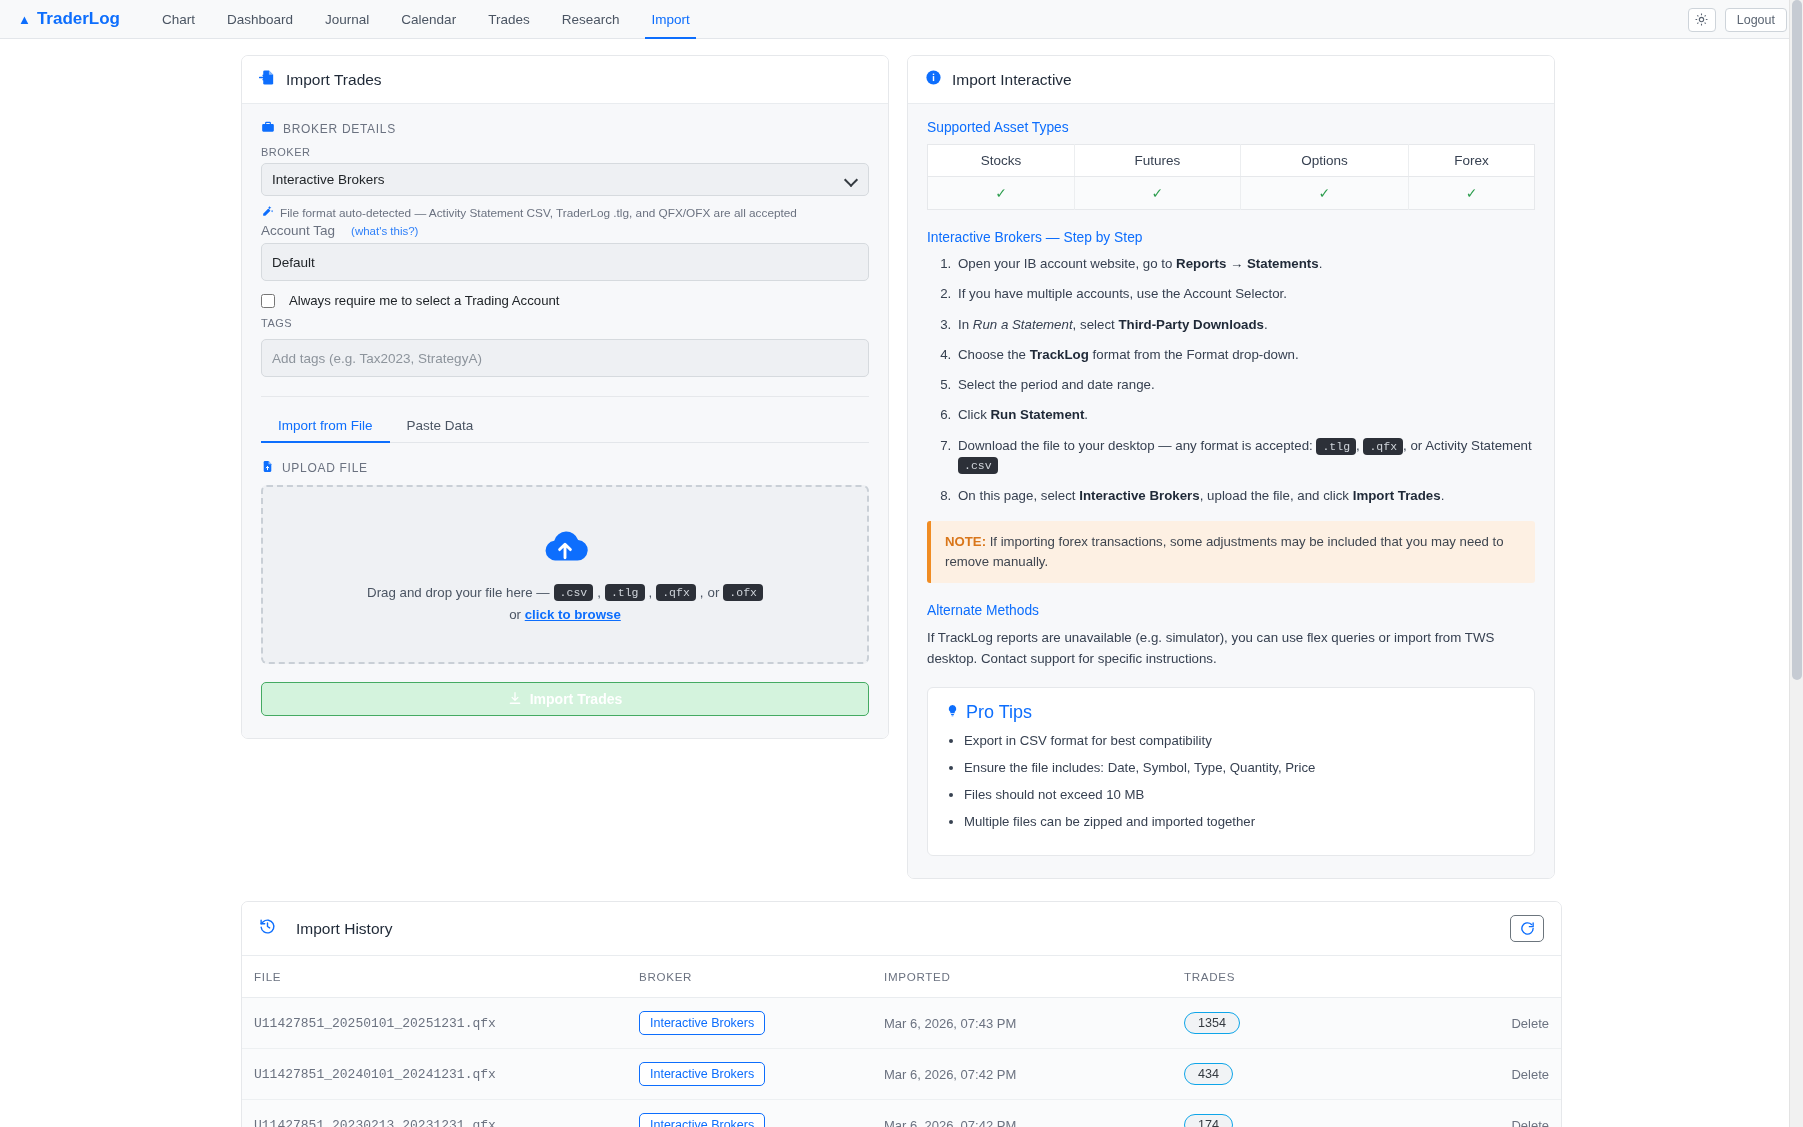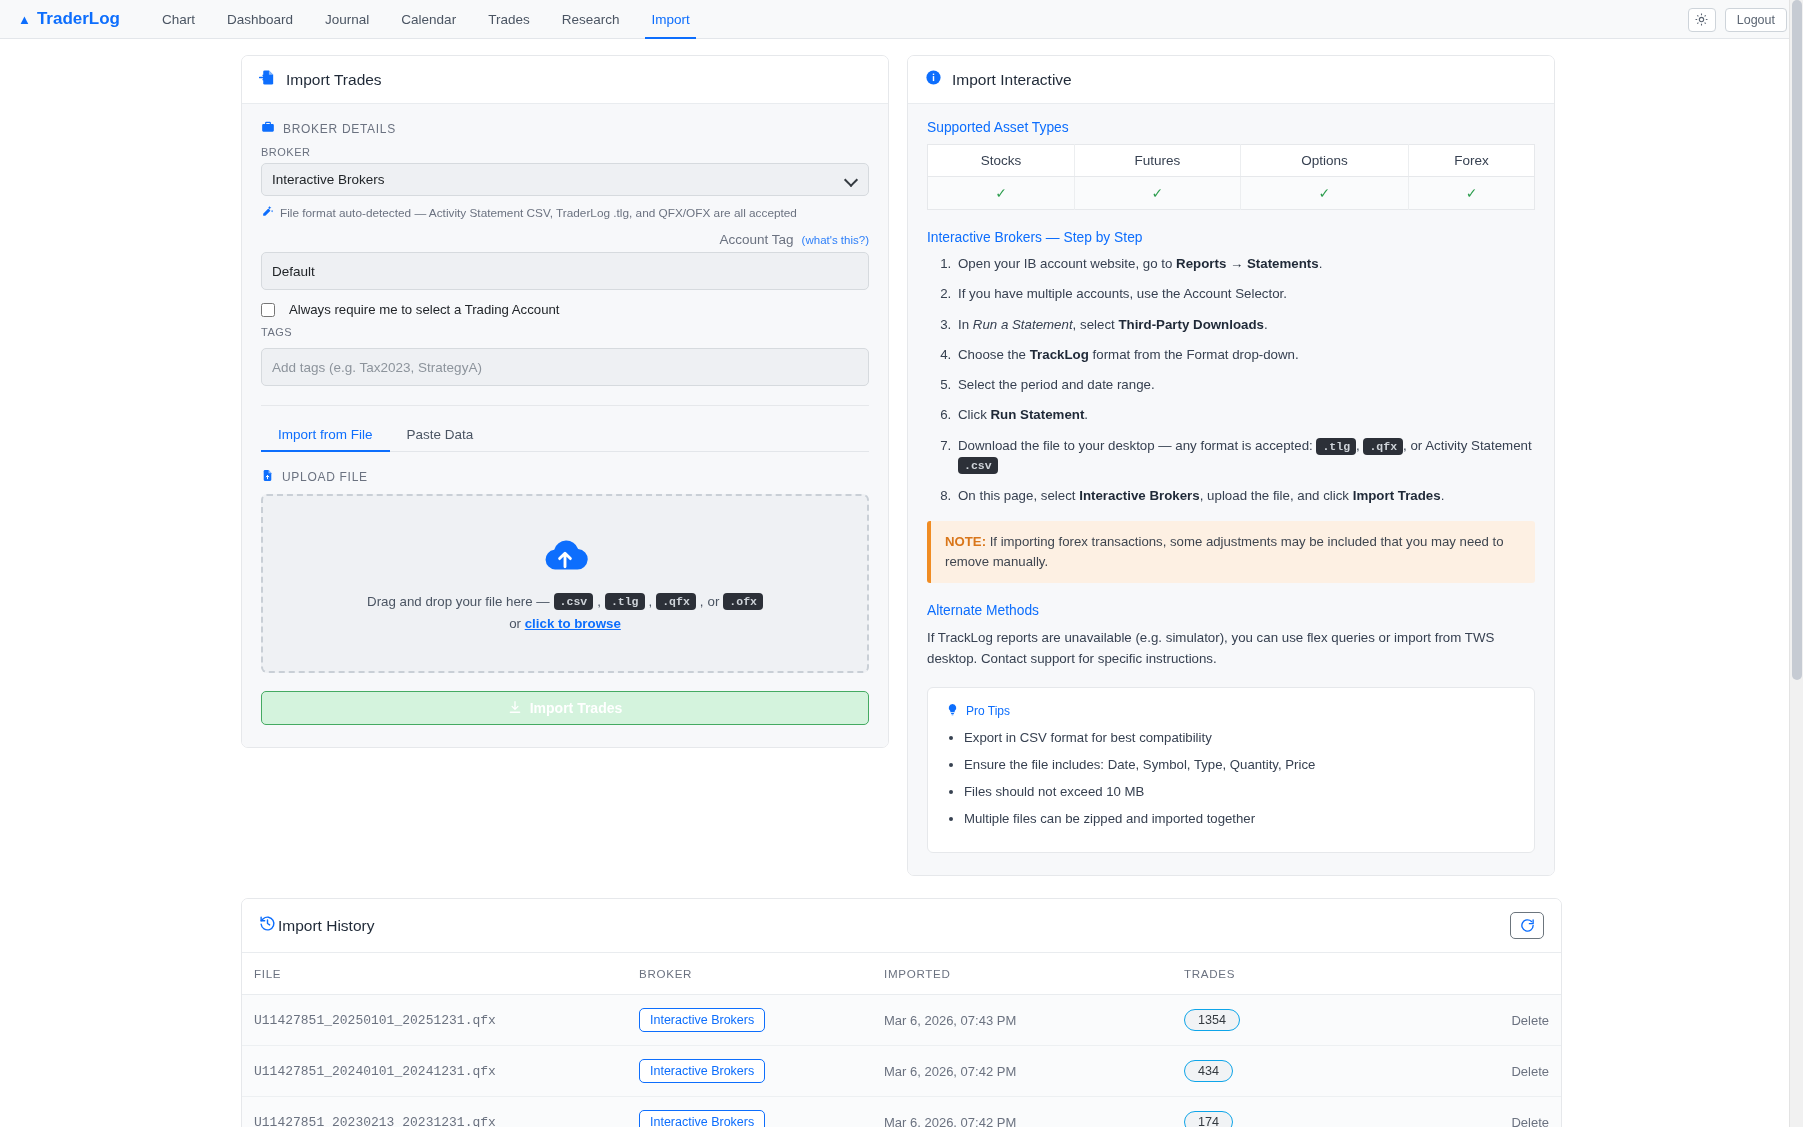--- a/index.html
+++ b/index.html
@@ -99,21 +99,21 @@
   .select-wrap::after {
     content: ""; position: absolute; right: 13px; top: 12px;
     width: 8px; height: 8px; border-right: 2px solid #343a40;
     border-bottom: 2px solid #343a40; transform: rotate(45deg);
     pointer-events: none;
   }
   .hint {
     display: flex; align-items: center; gap: 6px;
     font-size: 11.8px; color: #6b7280; margin-top: 9px;
   }
-  .acct-row { display: flex; align-items: baseline; gap: 8px; margin-top: 11px; justify-content: flex-end; }
+  .acct-row { display: flex; align-items: baseline; gap: 16px; margin-top: 2px; }
   .acct-label { font-size: 13.5px; color: #6b7280; }
   .acct-help { font-size: 11.5px; color: #2d7ff9; cursor: pointer; }
   input.form-input {
     width: 100%; height: 38px; padding: 8px 10px;
     border: 1px solid #d6dade; border-radius: 5px;
     background: #eef0f3; font-size: 13.5px; color: #212529;
     font-family: "Liberation Sans", sans-serif;
     margin-top: 5px;
   }
   input.form-input::placeholder { color: #8d949c; }
@@ -146,21 +146,20 @@
     background: #eff1f4; height: 179px;
     display: flex; flex-direction: column; align-items: center; justify-content: center;
     gap: 6px; cursor: pointer;
   }
   .cloud { margin-bottom: 10px; }
   .dz-line { font-size: 13.3px; color: #4b5563; display: flex; align-items: center; gap: 4px; }
   .code-badge {
     background: #2c3038; color: #cfd4da; border-radius: 4px;
     font-family: "Liberation Mono", monospace; font-size: 11.5px;
     padding: 2px 6px;
-    font-weight: bold;
   }
   .dz-browse { font-size: 13.3px; color: #4b5563; }
   .dz-browse a { color: #0d6efd; font-weight: bold; text-decoration: underline; cursor: pointer; }
   .import-btn {
     width: 100%; margin-top: 18px; height: 34px;
     background: #d4f3dd; border: 1px solid #44aa62; border-radius: 5px;
     color: #ffffff; font-size: 14px; font-weight: bold;
     display: flex; align-items: center; justify-content: center; gap: 8px;
     cursor: not-allowed; font-family: "Liberation Sans", sans-serif;
   }
@@ -201,32 +200,32 @@
   .note-box b { color: #d9761a; }
 
   .alt-text { font-size: 13.3px; color: #374151; line-height: 1.58; margin-bottom: 18px; }
 
   .protips {
     background: #fff; border: 1px solid #e6e8eb; border-radius: 6px;
     padding: 14px 18px 16px 18px;
   }
   .protips-head {
     display: flex; align-items: center; gap: 7px;
-    font-size: 12px; color: #0d6efd; margin-bottom: 8px;
+    font-size: 18px; color: #0d6efd; margin-bottom: 8px;
   }
   .protips ul { margin: 0 0 0 18px; padding: 0; }
   .protips li { font-size: 13.2px; color: #374151; line-height: 1.45; margin-bottom: 8px; }
 
   
   .history-wrap { padding: 22px 241px 0 241px; }
   .history-header {
     background: #fff; border-bottom: 1px solid #e9ecef;
     padding: 13px 17px; display: flex; align-items: center; justify-content: space-between;
   }
-  .history-title { display: flex; align-items: center; gap: 2px; font-size: 15.5px; color: #1f2937; justify-content: space-between; }
+  .history-title { display: flex; align-items: center; gap: 20px; font-size: 15.5px; color: #1f2937; justify-content: space-between; }
   .refresh-btn {
     width: 34px; height: 27px; border: 1px solid #6c757d; border-radius: 5px;
     background: #fff; display: flex; align-items: center; justify-content: center;
     cursor: pointer; color: #0d6efd;
   }
   table.history {
     width: 100%; border-collapse: collapse; background: #fff;
   }
   table.history th {
     font-size: 11.6px; letter-spacing: 0.7px; text-transform: uppercase;

